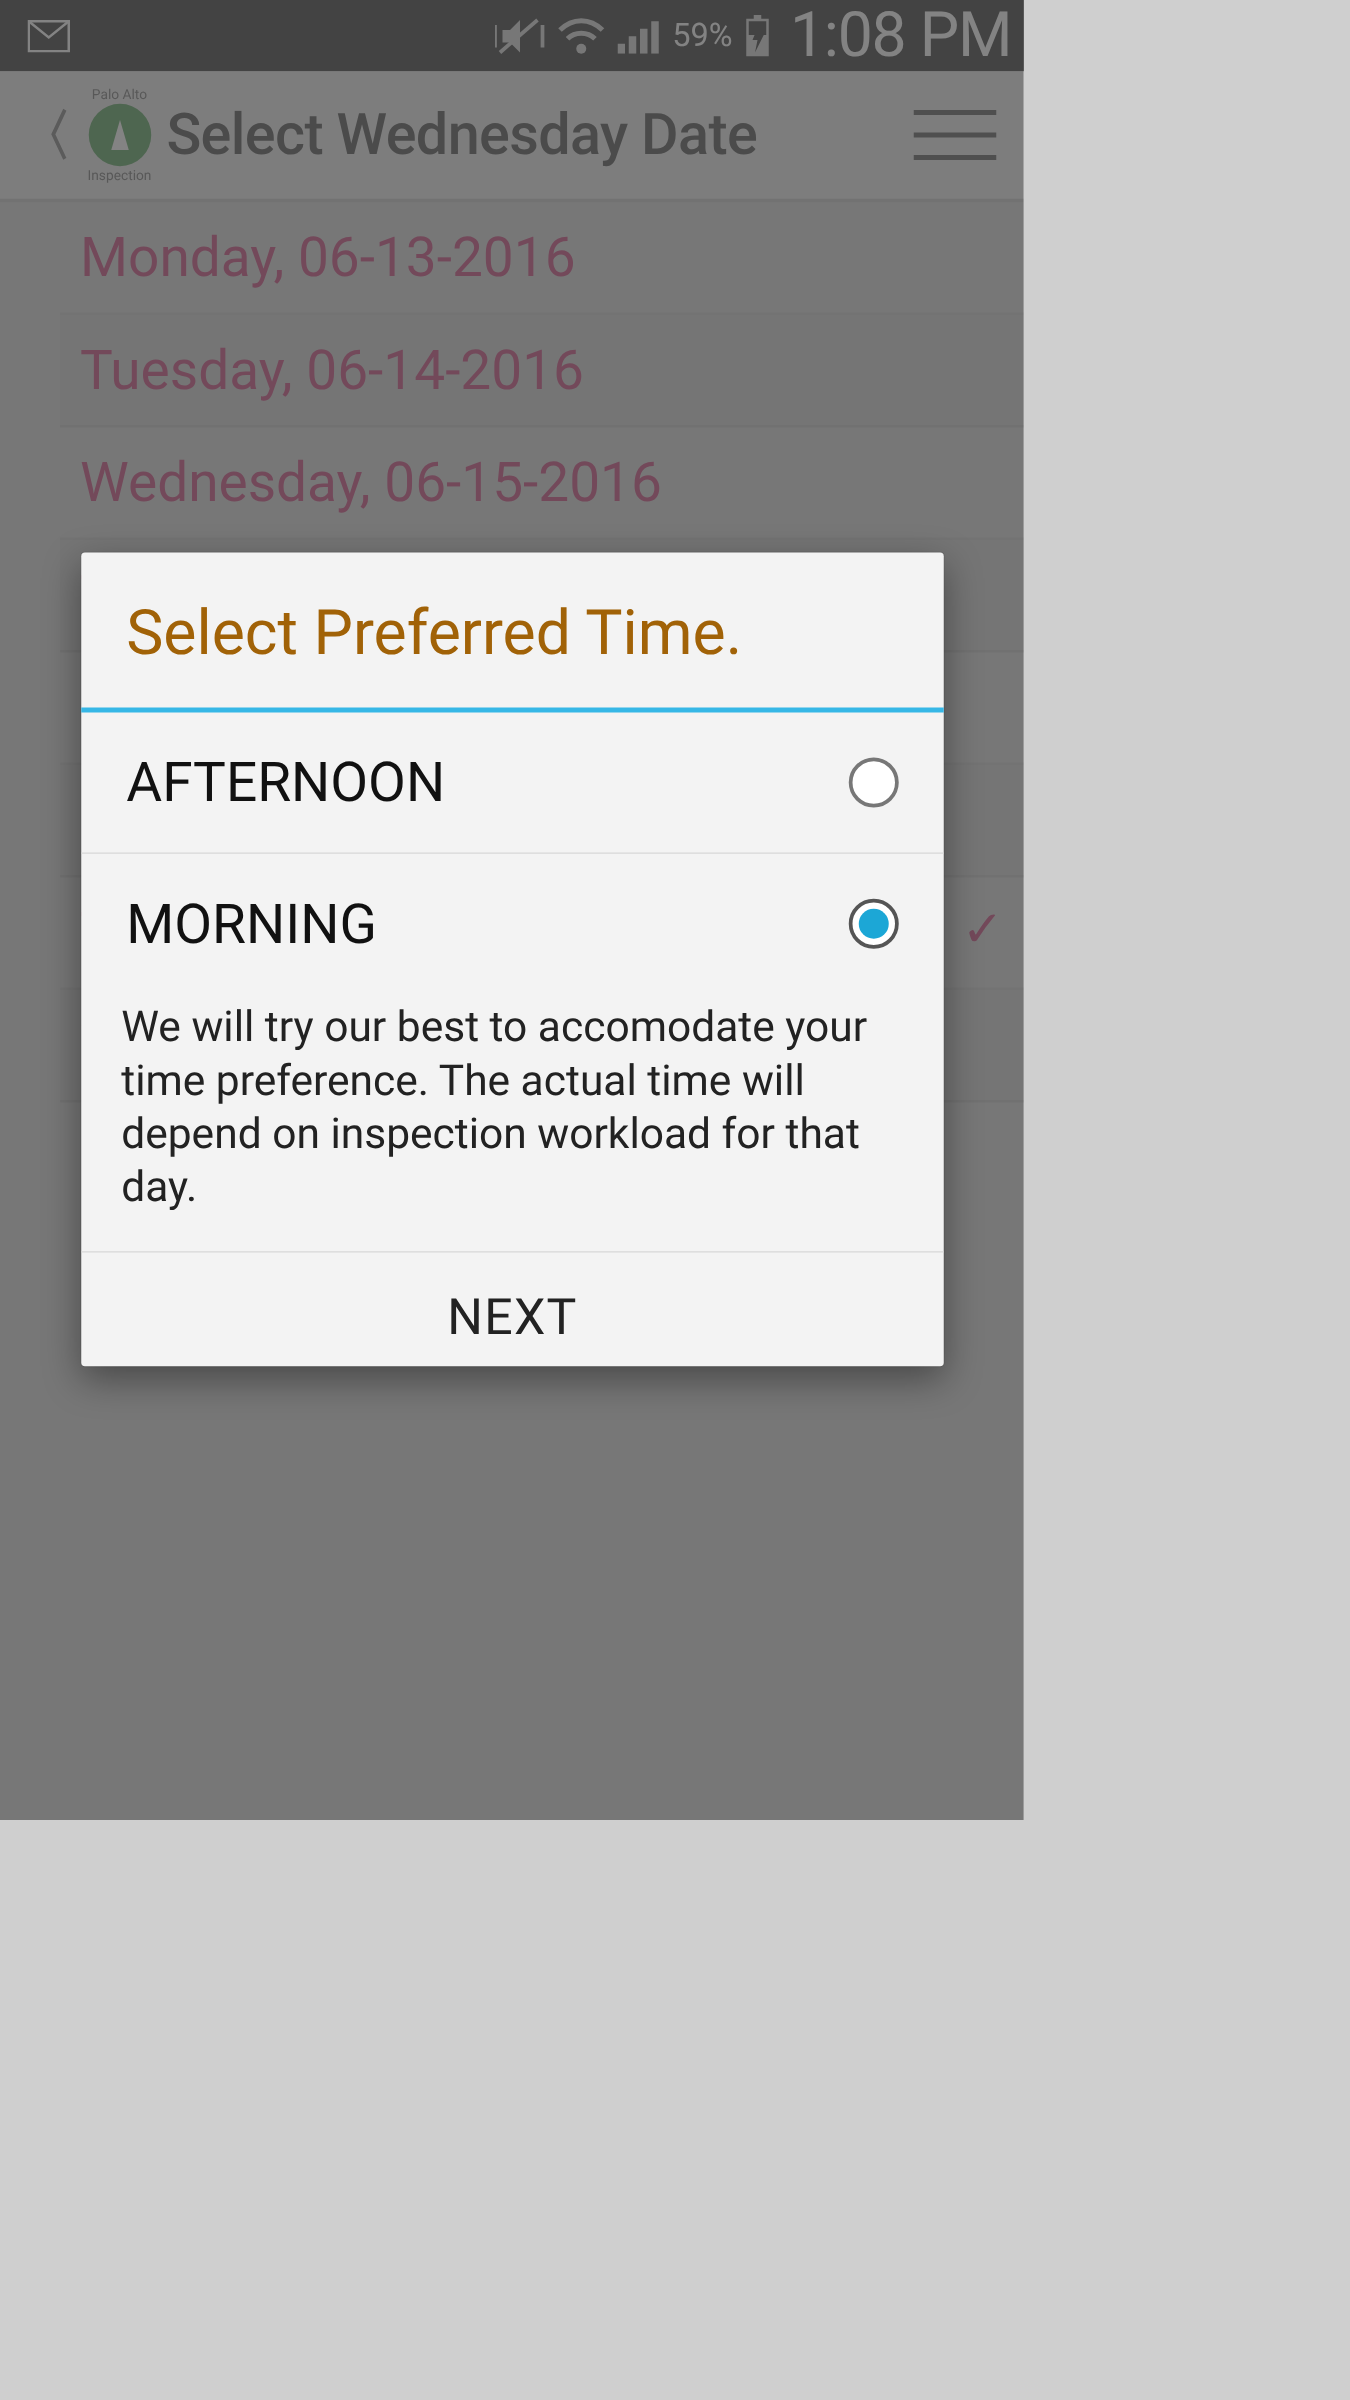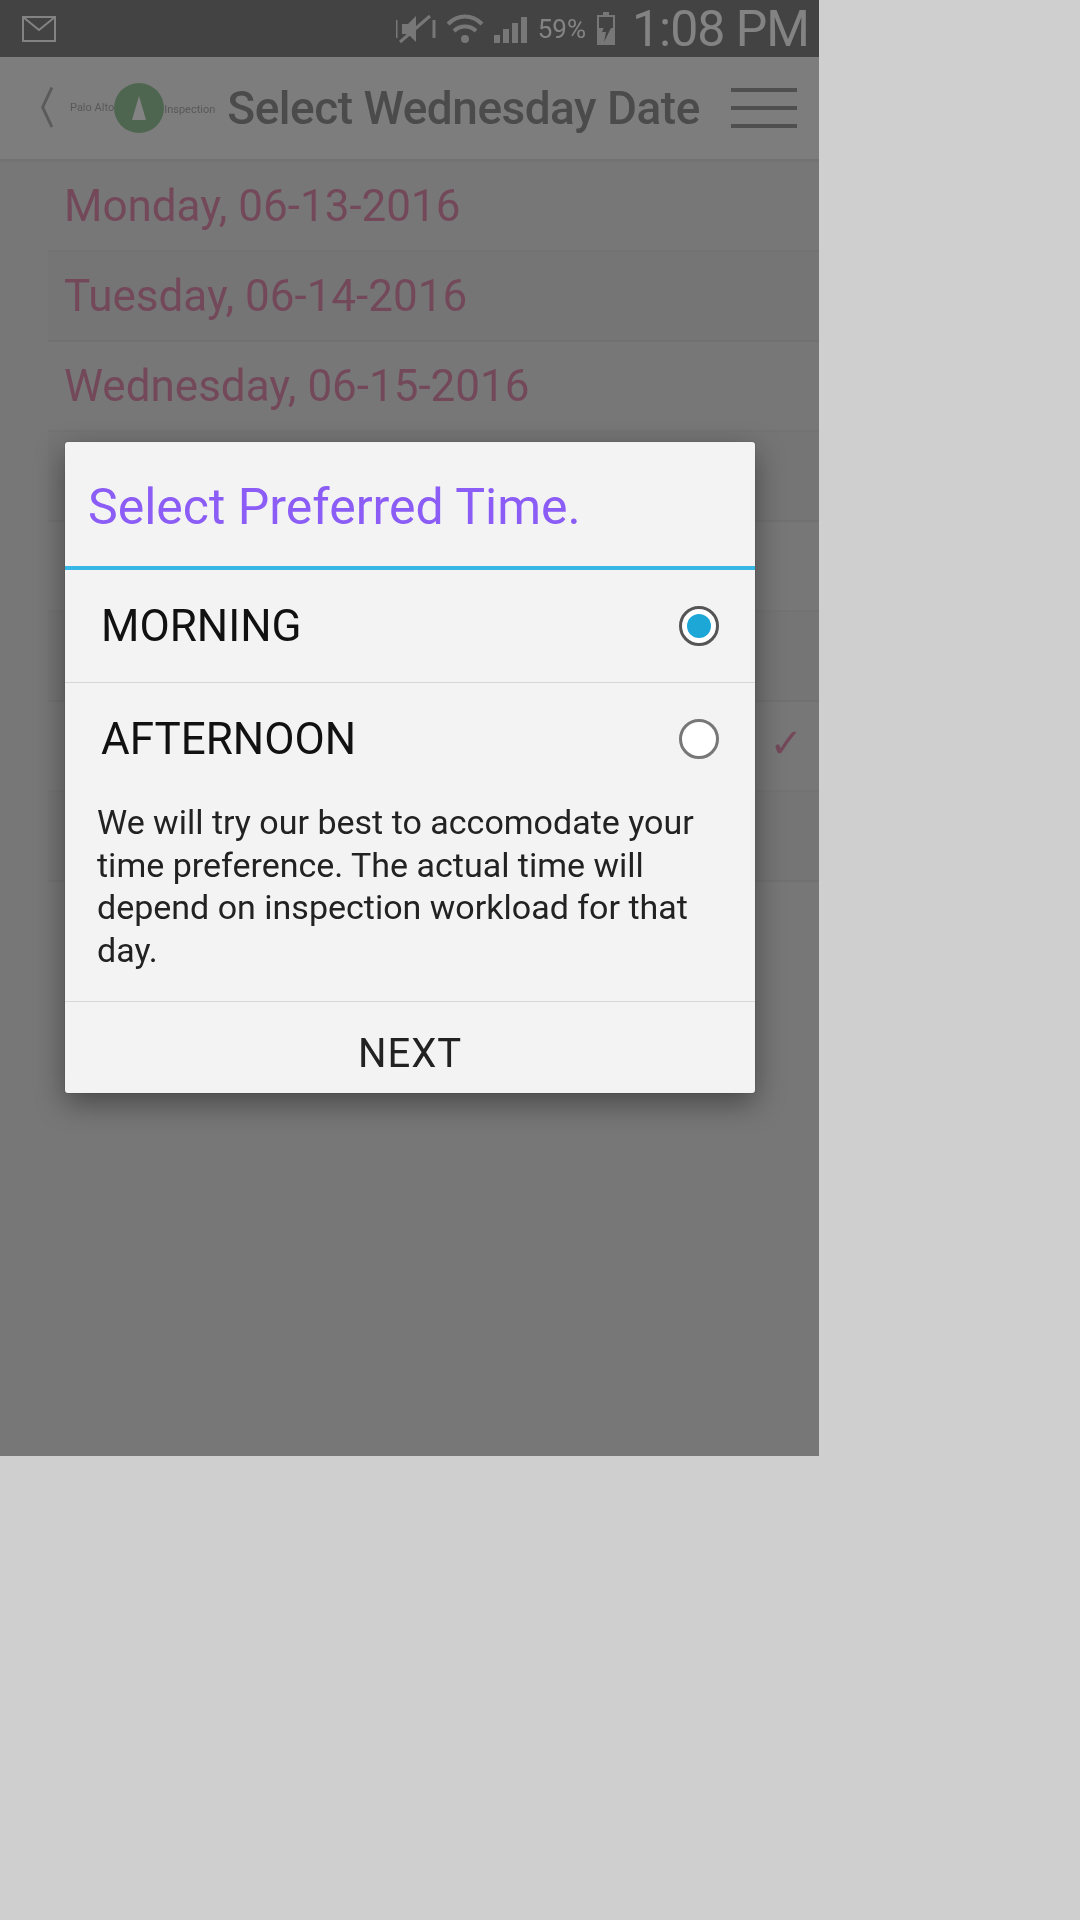--- a/index.html
+++ b/index.html
@@ -27,21 +27,21 @@
   .app-header-left { display: flex; align-items: center; gap: 12px; }
   .back-chevron { color: #5f5f5f; font-size: 44px; font-weight: bold; line-height: 1; }
   .app-logo {
     width: 50px; height: 50px; border-radius: 50%; background: #2f8a36;
     display: flex; align-items: center; justify-content: center; position: relative;
   }
   .app-logo::before{
     content:""; width:0; height:0; border-left:7px solid transparent; border-right:7px solid transparent;
     border-bottom:24px solid #fff; position:absolute;
   }
-  .logo-wrap { display:flex; align-items:center; font-size:11px; color:#555; line-height:1; }
+  .logo-wrap { display:flex; flex-direction:column; align-items:center; font-size:11px; color:#555; line-height:1; }
   .logo-wrap .top { margin-bottom:2px; }
   .logo-wrap .bot { margin-top:2px; }
   .app-title { font-size: 46px; color: #222; font-weight: 500; letter-spacing: -0.5px; }
   .hamburger { display: flex; flex-direction: column; gap: 14px; padding: 6px 4px; margin-right: 4px; }
   .hamburger span { display: block; width: 66px; height: 4px; background: #333; }
 
   
   .date-list { }
   .date-row {
     padding: 18px 16px; font-size: 44px; color: #be185d;
@@ -57,21 +57,21 @@
   }
 
   
   .dialog {
     position: absolute; top: 442px; left: 65px; width: 690px;
     background: #f3f3f3;
     box-shadow: 0 10px 30px rgba(0,0,0,0.4), 0 0 0 1px rgba(0,0,0,0.05);
     border-radius: 3px;
   }
   .dialog-title {
-    padding: 36px 36px 30px 23px; font-size: 50px; color: #8b5cf6; font-weight: 400;
+    padding: 36px 36px 30px 36px; font-size: 50px; color: #a16207; font-weight: 400;
   }
   .title-underline { height: 4px; background: #36b7e6; margin: 0; }
 
   .option {
     display: flex; align-items: center; justify-content: space-between;
     padding: 30px 36px; font-size: 44px; color: #111;
   }
   .option + .option { border-top: 1px solid #d7d7d7; }
   .radio {
     width: 40px; height: 40px; border: 3px solid #777; border-radius: 50%;
@@ -186,25 +186,25 @@
   </div>
 </div>
 
 <div class="overlay"></div>
 
 <div class="dialog">
   <div class="dialog-title">Select Preferred Time.</div>
   <div class="title-underline"></div>
 
   <div class="option">
+    <span>AFTERNOON</span>
+    <span class="radio"></span>
+  </div>
+  <div class="option">
     <span>MORNING</span>
     <span class="radio selected"></span>
   </div>
-  <div class="option">
-    <span>AFTERNOON</span>
-    <span class="radio"></span>
-  </div>
 
   <div class="disclaimer">We will try our best to accomodate your time preference. The actual time will depend on inspection workload for that day.</div>
 
   <div class="dialog-footer-sep"></div>
   <div class="dialog-next">NEXT</div>
 </div>
 
 </body></html>

